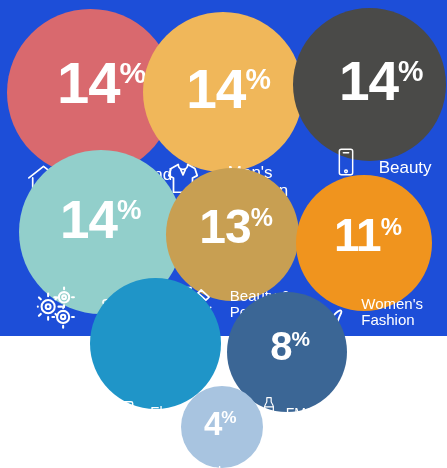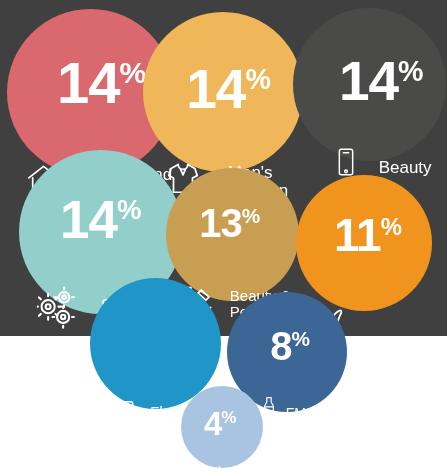--- a/index.html
+++ b/index.html
@@ -1,17 +1,17 @@
 <!DOCTYPE html>
 <html><head>
 <meta charset="utf-8">
 <style>
   html,body{margin:0;padding:0;background:#ffffff;}
   body{width:447px;height:468px;overflow:hidden;font-family:"Liberation Sans",sans-serif;}
-  #stage{position:relative;width:447px;height:336px;background:#404040;}
+  #stage{position:relative;width:447px;height:336px;background:#1d4ed8;}
   .bubble{position:absolute;border-radius:50%;box-sizing:border-box;}
   .pct{position:absolute;color:#ffffff;font-weight:bold;line-height:1;letter-spacing:-1px;white-space:nowrap;}
   .pct .sym{font-size:0.52em;font-weight:bold;vertical-align:super;letter-spacing:0;}
   .lbl{position:absolute;color:#ffffff;line-height:1.06;white-space:pre-line;}
   .lbl .sup{font-size:0.62em;vertical-align:super;}
   .ic{position:absolute;}
   .ic svg{display:block;}
 </style>
 </head>
 <body>
@@ -65,21 +65,21 @@
           <circle cx="31" cy="12" r="2"></circle>
           <path d="M31 3.5 v-2 M31 20.5 v2 M22.5 12 h-2 M39.5 12 h2"></path>
           <circle cx="30" cy="33" r="6.5"></circle>
           <circle cx="30" cy="33" r="2.3"></circle>
           <path d="M30 23.5 v-2 M30 42.5 v2 M20.5 33 h-2 M39.5 33 h2"></path>
         </svg>
       </div>
       <div class="lbl" style="left: 50%; top: 90%; font-size: 16px; text-align: left;">Services<span class="sup" style="position: absolute;">(1)</span></div>
     </div>
     <div class="bubble" style="left: 166px; top: 168px; width: 133px; height: 133px; background: rgb(200, 159, 82);">
-      <div class="pct" style="left: 25%; top: 26%; font-size: 40px;">13<span class="sym">%</span></div>
+      <div class="pct" style="left: 25%; top: 26%; font-size: 48px;">13<span class="sym">%</span></div>
       <div class="ic" style="left: 10%; top: 86%;">
         <svg width="38" height="38" viewBox="0 0 48 48" fill="none" stroke="#ffffff" stroke-width="2.2" stroke-linecap="round" stroke-linejoin="round">
           <rect x="6" y="18" width="13" height="24" rx="2.5"></rect>
           <rect x="9.5" y="12" width="6" height="6" rx="1"></rect>
           <path d="M10 7 h5 v5"></path>
           <path d="M9 25 h7"></path>
           <path d="M28 10 l10 9 l-4 4 l-10 -9 z"></path>
           <path d="M24 14 l-6 20"></path>
           <path d="M24 38 c3 -3 5 0 8 -3 c3 -3 5 0 8 -3"></path>
         </svg>
@@ -90,20 +90,22 @@
     <div class="bubble" style="left: 296px; top: 175px; width: 136px; height: 136px; background: rgb(240, 148, 30);">
       <div class="pct" style="left: 28%; top: 27%; font-size: 46px;">11<span class="sym">%</span></div>
       <div class="ic" style="left: 8%; top: 92%;">
         <svg width="39" height="39" viewBox="0 0 48 48" fill="none" stroke="#ffffff" stroke-width="2.2" stroke-linecap="round" stroke-linejoin="round">
           <path d="M6 36 c10 0 16 -3 21 -9 c4 -5 7 -12 13 -14 c2 -0.7 3 1 2 3 c-3 6 -5 10 -5 16 v5 h-8"></path>
           <path d="M29 37 c0 -4 -2 -7 -6 -8"></path>
           <path d="M6 36 v4 h23"></path>
           <path d="M9 31 l4 4 M14 29 l4 4"></path>
         </svg>
       </div>
+      <div class="lbl" style="left: 48%; top: 89%; font-size: 15px; text-align: left;">Women's
+Fashion</div>
     </div>
     <div class="bubble" style="left: 90px; top: 278px; width: 131px; height: 131px; background: rgb(31, 149, 200);">
       <div class="ic" style="left: 11%; top: 89%;">
         <svg width="32" height="32" viewBox="0 0 48 48" fill="none" stroke="#ffffff" stroke-width="2.2" stroke-linecap="round" stroke-linejoin="round">
           <rect x="5" y="10" width="38" height="25" rx="2.5"></rect>
           <path d="M18 39 h12"></path>
           <path d="M14 42 h20"></path>
           <path d="M24 35 v4"></path>
         </svg>
       </div>

